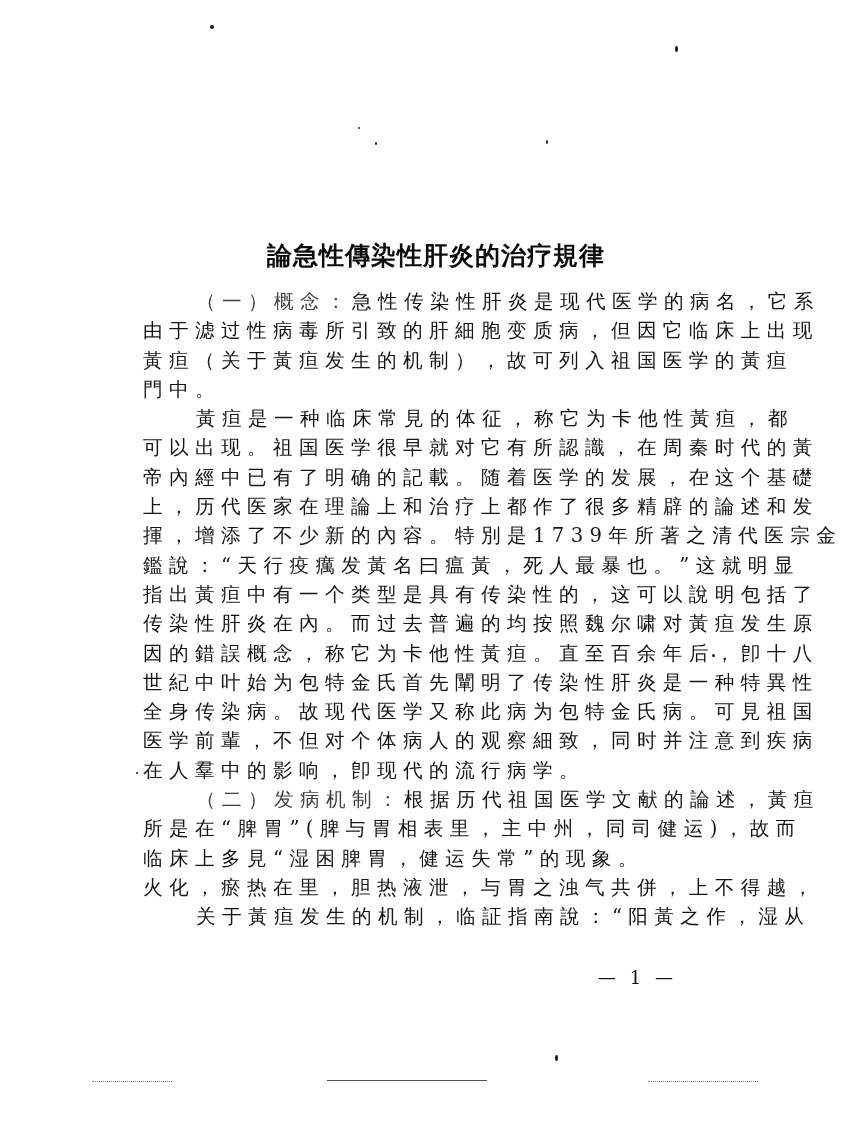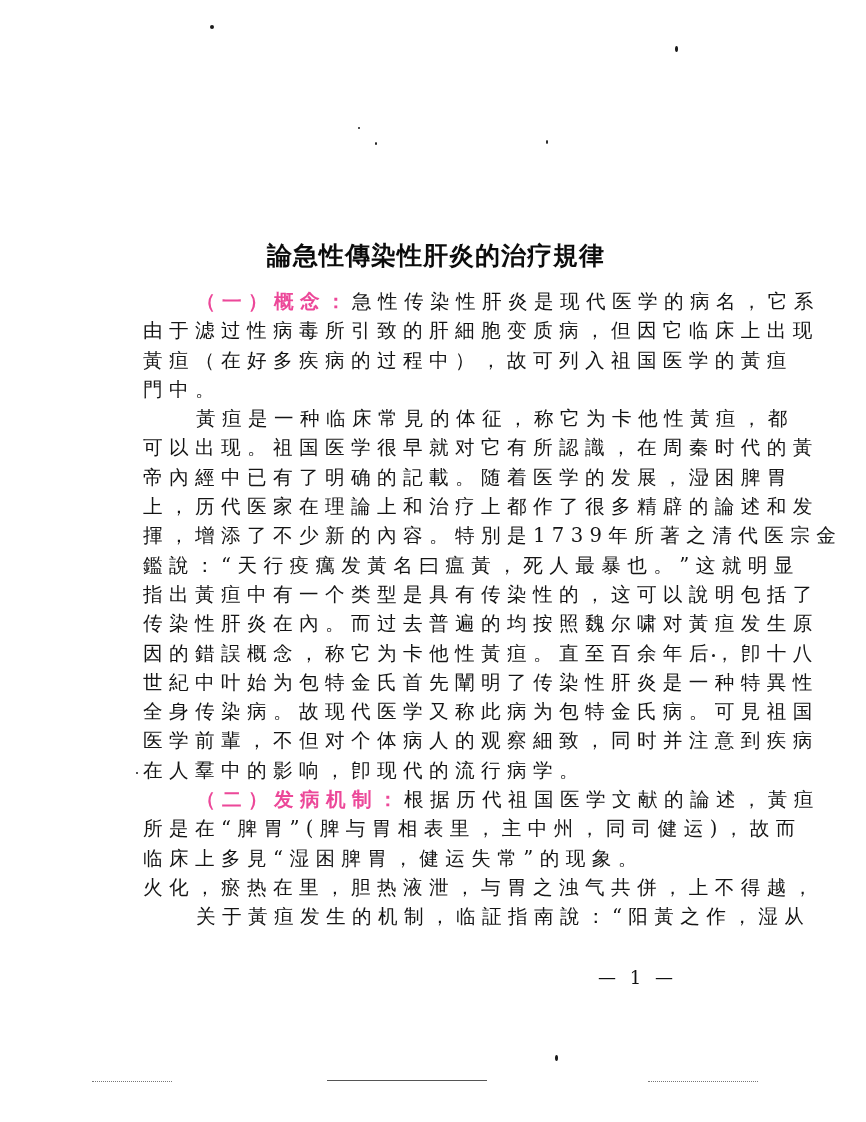--- a/index.html
+++ b/index.html
@@ -46,22 +46,22 @@
       line-height: 29.3px;
       font-size: 19.6px;
       white-space: nowrap;
       letter-spacing: 6.4px;
       color: #151515;
     }
     .line.indent {
       padding-left: 53px;
     }
     .bold {
-      font-weight: bold;
-      color: #ec4899;
+      font-weight: normal;
+      color: #404040;
     }
     .page-number {
       position: absolute;
       left: 598px;
       top: 966px;
       font-size: 18px;
       line-height: 24px;
       color: #111111;
       white-space: nowrap;
       letter-spacing: 4px;
@@ -94,25 +94,25 @@
   <div class="speck" style="left:706px;top:473px;width:2px;height:5px;"></div>
   <div class="speck" style="left:712px;top:654px;width:3px;height:3px;"></div>
   <div class="speck" style="left:136px;top:772px;width:2px;height:2px;"></div>
   <div class="speck" style="left:555px;top:1055px;width:3px;height:6px;"></div>
 
   <div class="title">論急性傳染性肝炎的治疗規律</div>
 
   <div class="body-text" id="body-text">
       <div class="line indent"><span class="bold">（一）概念：</span><span>急性传染性肝炎是现代医学的病名，它系</span></div>
       <div class="line"><span>由于滤过性病毒所引致的肝細胞变质病，但因它临床上出现</span></div>
-      <div class="line"><span>黃疸（在好多疾病的过程中），故可列入祖国医学的黃疸</span></div>
+      <div class="line"><span>黃疸（关于黃疸发生的机制），故可列入祖国医学的黃疸</span></div>
       <div class="line"><span>門中。</span></div>
       <div class="line indent"><span>黃疸是一种临床常見的体征，称它为卡他性黃疸，都</span></div>
       <div class="line"><span>可以出现。祖国医学很早就对它有所認識，在周秦时代的黃</span></div>
-      <div class="line"><span>帝內經中已有了明确的記載。随着医学的发展，湿困脾胃</span></div>
+      <div class="line"><span>帝內經中已有了明确的記載。随着医学的发展，在这个基礎</span></div>
       <div class="line"><span>上，历代医家在理論上和治疗上都作了很多精辟的論述和发</span></div>
       <div class="line"><span>揮，增添了不少新的內容。特別是1739年所著之清代医宗金</span></div>
       <div class="line"><span>鑑說：“天行疫癘发黃名曰瘟黃，死人最暴也。”这就明显</span></div>
       <div class="line"><span>指出黃疸中有一个类型是具有传染性的，这可以說明包括了</span></div>
       <div class="line"><span>传染性肝炎在內。而过去普遍的均按照魏尔啸对黃疸发生原</span></div>
       <div class="line"><span>因的錯誤概念，称它为卡他性黃疸。直至百余年后，卽十八</span></div>
       <div class="line"><span>世紀中叶始为包特金氏首先闡明了传染性肝炎是一种特異性</span></div>
       <div class="line"><span>全身传染病。故现代医学又称此病为包特金氏病。可見祖国</span></div>
       <div class="line"><span>医学前輩，不但对个体病人的观察細致，同时并注意到疾病</span></div>
       <div class="line"><span>在人羣中的影响，卽现代的流行病学。</span></div>

